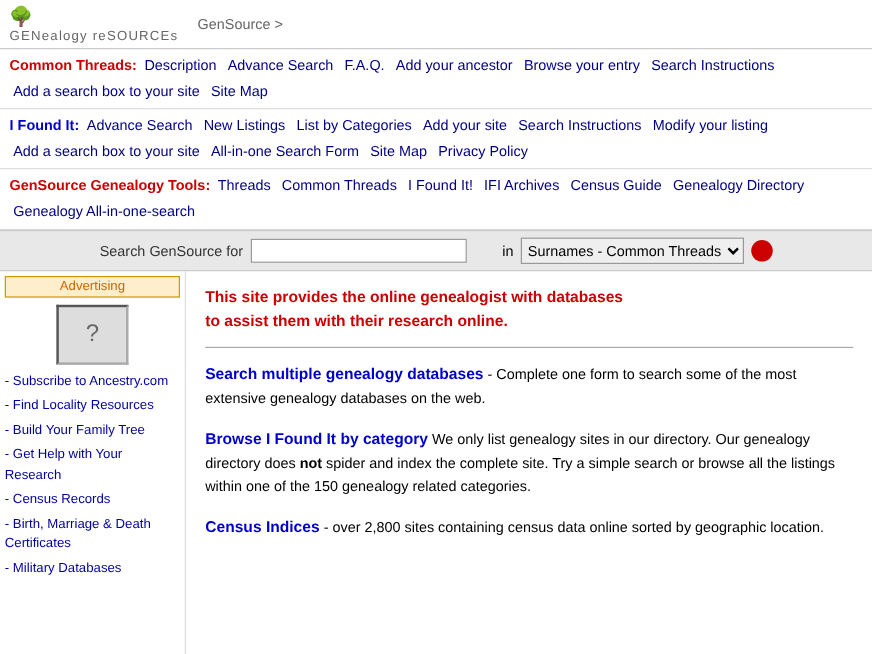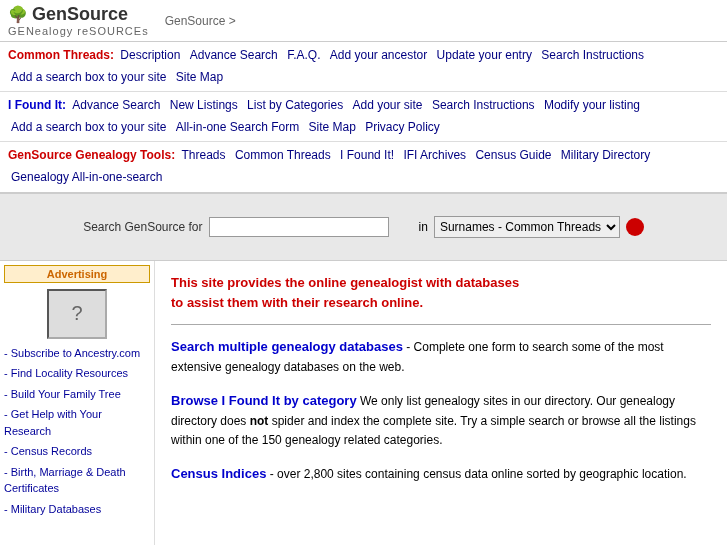--- a/index.html
+++ b/index.html
@@ -12,31 +12,31 @@
     #breadcrumb-area { font-size: 12px; color: #666; margin-left: 8px; }
 
     #nav-common-threads { padding: 3px 8px; border-bottom: 1px solid #ddd; line-height: 1.8; }
     #nav-i-found-it { padding: 3px 8px; border-bottom: 1px solid #ddd; line-height: 1.8; }
     #nav-tools { padding: 3px 8px; border-bottom: 2px solid #ccc; line-height: 1.8; }
 
     .nav-label { font-weight: bold; color: #cc0000; font-size: 12px; }
     .nav-label-blue { font-weight: bold; color: #0000cc; font-size: 12px; }
     .nav-link { color: #000080; text-decoration: none; font-size: 12px; margin: 0 3px; }
 
-    #search-bar { background: #e8e8e8; padding: 22px 8px; display: flex; align-items: center; justify-content: center; gap: 6px; border-bottom: 1px solid #ccc; }
+    #search-bar { background: #e8e8e8; padding: 5px 8px; display: flex; align-items: center; justify-content: center; gap: 6px; border-bottom: 1px solid #ccc; }
     #search-bar label { font-size: 12px; color: #333; }
     #search-input { width: 180px; height: 20px; border: 1px solid #999; padding: 2px 4px; font-size: 12px; }
     #search-in-label { font-size: 12px; color: #000000; margin-left: 24px; }
     #search-dropdown { height: 22px; font-size: 12px; border: 1px solid #999; padding: 1px; }
     #search-go-btn { width: 18px; height: 18px; background: #cc0000; border-radius: 50%; border: none; cursor: pointer; }
 
     #main-layout { display: flex; }
 
     #sidebar { width: 155px; min-height: 400px; border-right: 1px solid #ddd; padding: 4px; }
-    #advertising-header { background: #ffeecc; border: 1px solid #cc9900; text-align: center; font-size: 11px; font-weight: bold; color: #cc6600; padding: 2px; margin-bottom: 6px; }
+    #advertising-header { background: #ffeecc; border: 1px solid #cc9900; text-align: center; font-size: 11px; font-weight: normal; color: #cc6600; padding: 2px; margin-bottom: 6px; }
     #ad-placeholder { border: 2px inset #aaa; width: 60px; height: 50px; display: flex; align-items: center; justify-content: center; margin: 4px auto; background: #ddd; font-size: 20px; color: #666; }
     .sidebar-link { display: block; color: #000099; text-decoration: none; font-size: 11px; padding: 2px 0; line-height: 1.5; }
 
     #content { flex: 1; padding: 12px 16px; }
     #content-tagline { text-align: left; color: #cc0000; font-size: 13px; font-weight: bold; line-height: 1.6; margin-bottom: 10px; }
     #content-divider { border: none; border-top: 1px solid #aaa; margin-bottom: 12px; }
 
     .content-section { margin-bottom: 14px; line-height: 1.6; font-size: 12px; }
     .section-title-link { color: #0000cc; font-weight: bold; text-decoration: none; font-size: 13px; }
     .inline-link { color: #cc0000; font-weight: bold; text-decoration: none; }
@@ -44,34 +44,33 @@
 
     .tree-icon { color: #336600; font-size: 16px; }
   </style>
 </head>
 <body>
 
 <div id="header">
   <div id="logo-area">
     <div id="logo-title">
       <span class="tree-icon">🌳</span>
-      <span>GenSource</span>
     </div>
     <div id="logo-subtitle">GENealogy reSOURCEs</div>
   </div>
   <div id="breadcrumb-area">GenSource  &gt;</div>
 </div>
 
 <div id="nav-common-threads">
   <span class="nav-label">Common Threads:</span>
   <a href="#" class="nav-link">Description</a>
   <a href="#" class="nav-link">Advance Search</a>
   <a href="#" class="nav-link">F.A.Q.</a>
   <a href="#" class="nav-link">Add your ancestor</a>
-  <a href="#" class="nav-link">Update your entry</a>
+  <a href="#" class="nav-link">Browse your entry</a>
   <a href="#" class="nav-link">Search Instructions</a>
   <br>
   <a href="#" class="nav-link">Add a search box to your site</a>
   <a href="#" class="nav-link">Site Map</a>
 </div>
 
 <div id="nav-i-found-it">
   <span class="nav-label-blue">I Found It:</span>
   <a href="#" class="nav-link">Advance Search</a>
   <a href="#" class="nav-link">New Listings</a>
@@ -86,21 +85,21 @@
   <a href="#" class="nav-link">Privacy Policy</a>
 </div>
 
 <div id="nav-tools">
   <span class="nav-label">GenSource Genealogy Tools:</span>
   <a href="#" class="nav-link">Threads</a>
   <a href="#" class="nav-link">Common Threads</a>
   <a href="#" class="nav-link">I Found It!</a>
   <a href="#" class="nav-link">IFI Archives</a>
   <a href="#" class="nav-link">Census Guide</a>
-  <a href="#" class="nav-link">Military Directory</a>
+  <a href="#" class="nav-link">Genealogy Directory</a>
   <br>
   <a href="#" class="nav-link">Genealogy All-in-one-search</a>
 </div>
 
 <div id="search-bar">
   <label>Search GenSource for</label>
   <input type="text" id="search-input" style="">
   <span id="search-in-label">in</span>
   <select id="search-dropdown">
     <option>Surnames - Common Threads</option>

